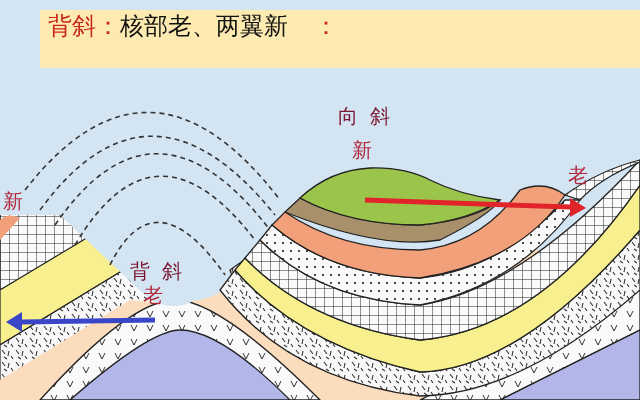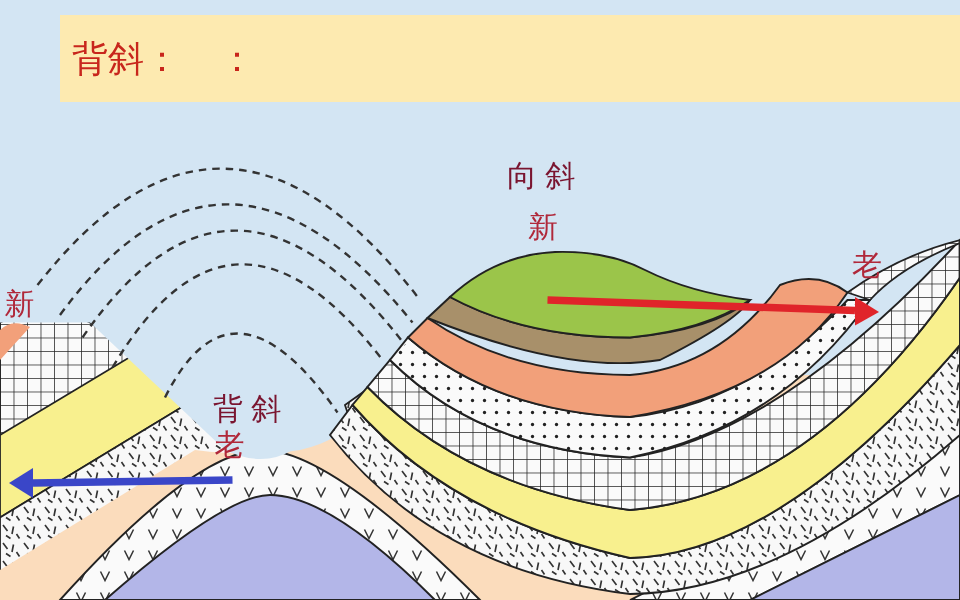--- a/index.html
+++ b/index.html
@@ -1,29 +1,30 @@
 <!DOCTYPE html>
 <html><head>
 <meta charset="utf-8">
 <style>
   html, body { margin:0; padding:0; }
   body { width:640px; height:400px; overflow:hidden; background:#d3e5f3; font-family:"DejaVu Sans", sans-serif; position:relative; }
-  .banner { position:absolute; left:40px; top:10px; width:600px; height:58px; background:#fdeab0; display:flex; align-items:center; padding-left:8px; box-sizing:border-box; font-size:24px; letter-spacing:0px; }
+  .banner { position:absolute; left:40px; top:10px; width:600px; height:58px; background:#fdeab0; display:flex; align-items:flex-start; padding-left:8px; box-sizing:border-box; font-size:24px; letter-spacing:0px; }
   .banner .red { color:#c8261c; }
   .banner .blk { color:#111; }
   .banner .gap { display:inline-block; width:26px; }
   svg { position:absolute; left:0; top:0; }
-  .lbl { position:absolute; font-family:Liberation Sans, sans-serif; font-size:20px; line-height:22px; }
+  .lbl { position:absolute; font-family:Liberation Mono, monospace; font-size:20px; line-height:22px; }
 </style>
 </head>
 <body>
 
 <div class="banner">
   <span class="red">背斜</span>
     <span class="red">：</span>
+    <span class="blk">核部老、两翼新</span>
   <span class="gap"></span>
     <span class="red">：</span>
 </div>
 
 <svg width="640" height="400" viewBox="0 0 640 400" style="top:0">
   <defs>
     <pattern id="grid" width="9" height="9" patternUnits="userSpaceOnUse">
       <rect width="9" height="9" fill="#fafafa"></rect>
       <path d="M0 0H9M0 0V9" stroke="#222" stroke-width="1"></path>
     </pattern>
@@ -91,17 +92,17 @@
     <line x1="155" y1="320" x2="22" y2="322" stroke="#3a46c8" stroke-width="5"></line>
     <polygon points="6,322 22,312 22,332" fill="#3a46c8"></polygon>
   </g>
   <g>
     <line x1="365" y1="200" x2="570" y2="207" stroke="#e0242a" stroke-width="5"></line>
     <polygon points="586,208 570,198 570,217" fill="#e0242a"></polygon>
   </g>
 </svg>
 
 <div class="lbl" style="left:3px;top:192px;color:#b0283a;">新</div>
-<div class="lbl" style="left:142px;top:262px;color:#7a1530;">背 斜</div>
+<div class="lbl" style="left:130px;top:262px;color:#7a1530;">背 斜</div>
 <div class="lbl" style="left:143px;top:286px;color:#b0283a;">老</div>
 <div class="lbl" style="left:338px;top:107px;color:#7a1530;">向 斜</div>
 <div class="lbl" style="left:352px;top:141px;color:#b0283a;">新</div>
 <div class="lbl" style="left:568px;top:166px;color:#b0283a;">老</div>
 
 </body></html>

